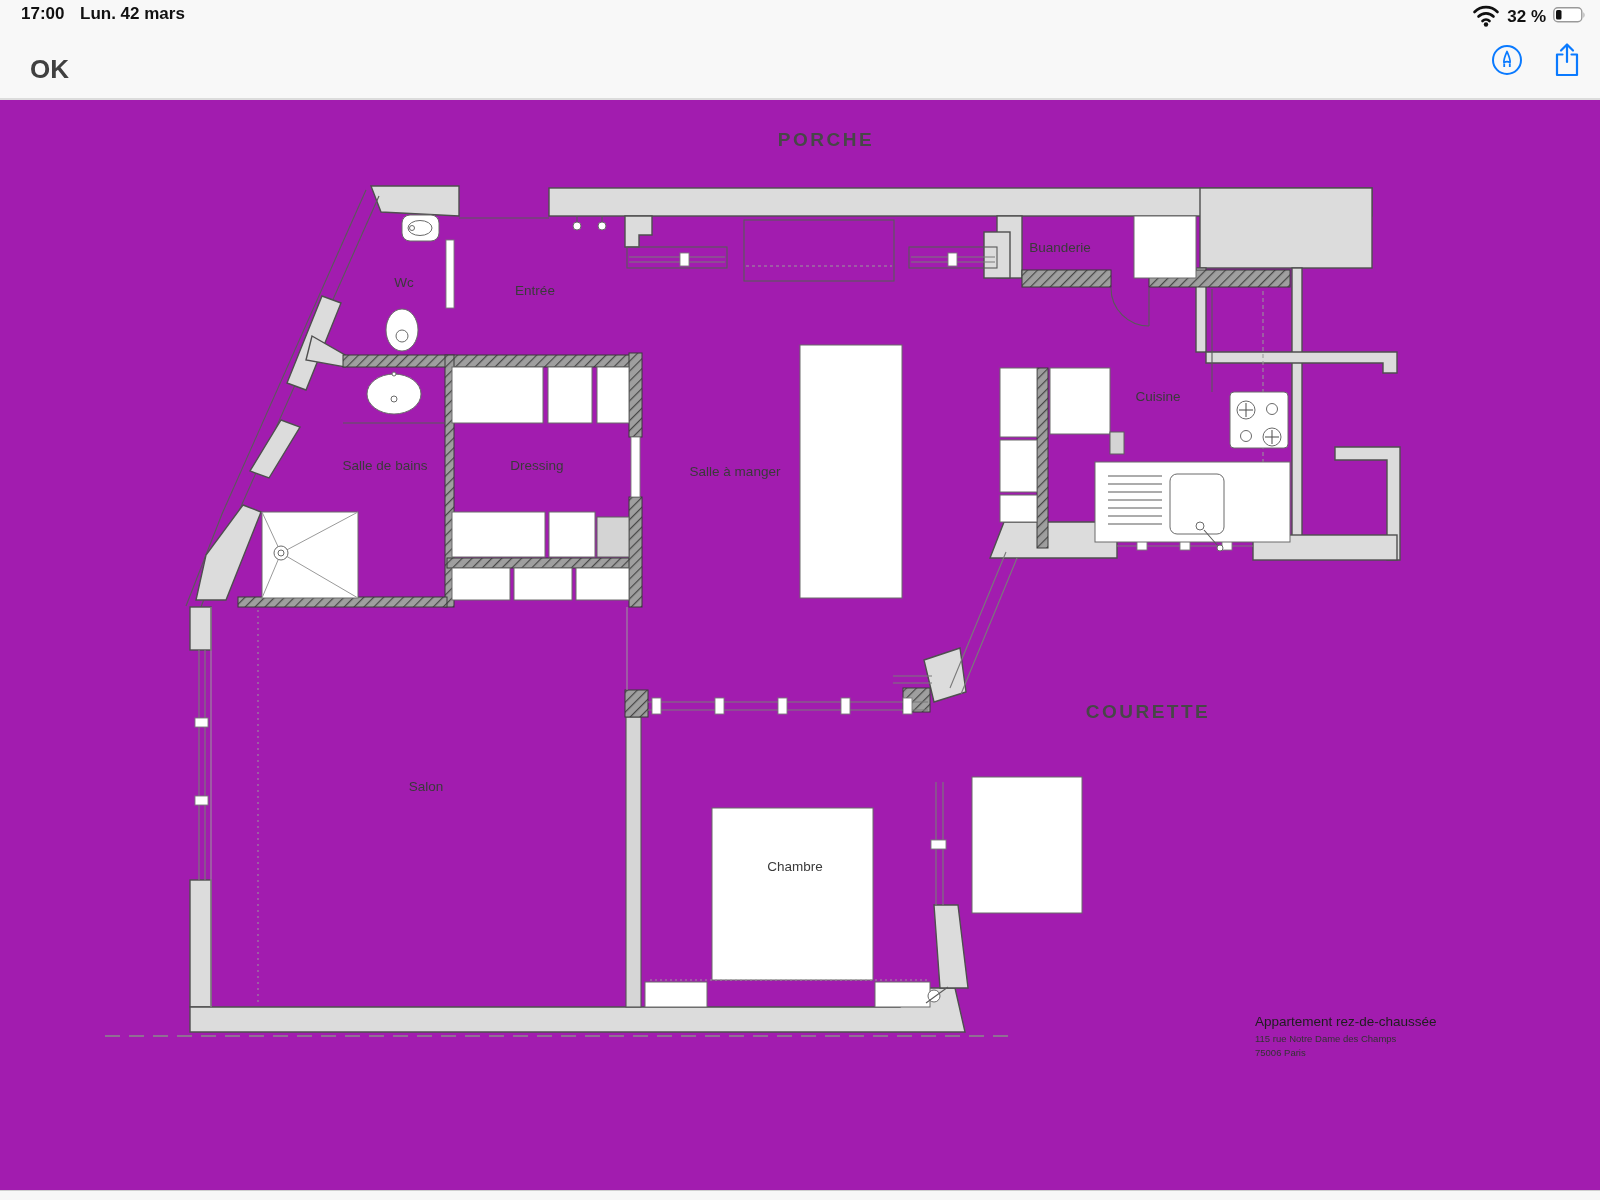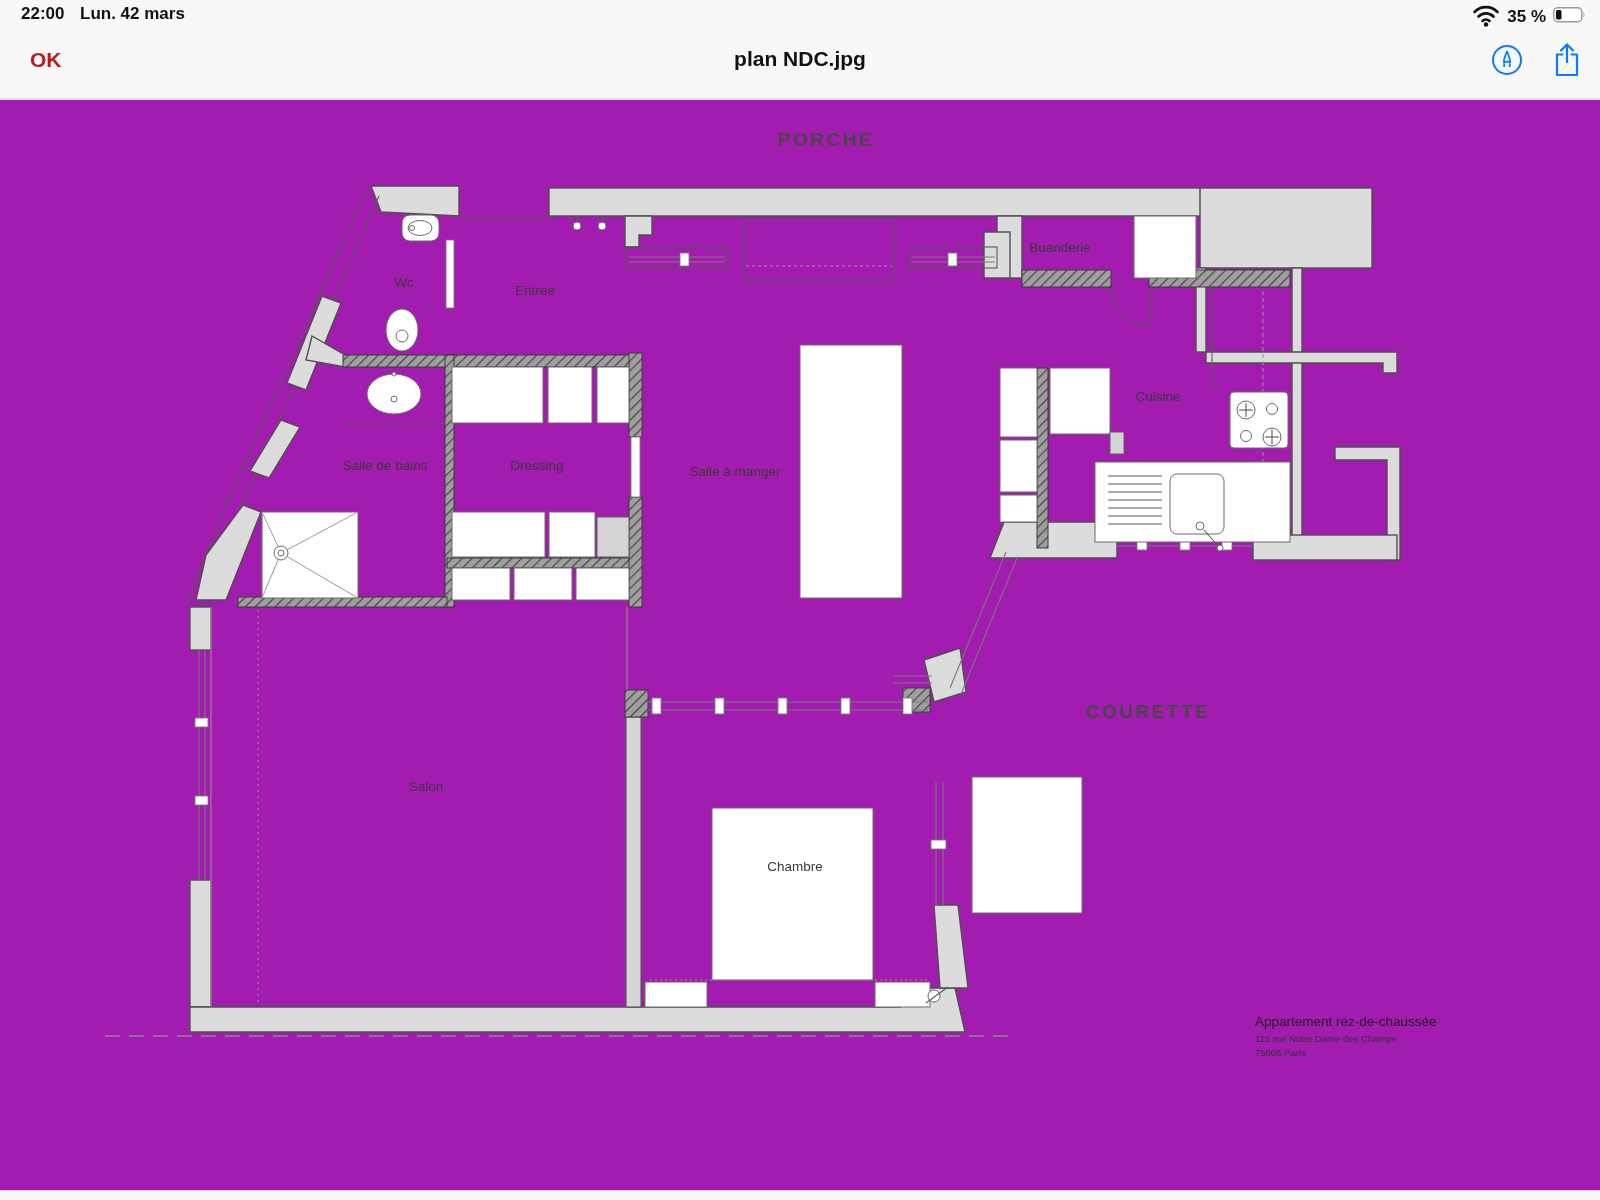--- a/index.html
+++ b/index.html
@@ -8,21 +8,21 @@
 
   
   .chrome{position:absolute;top:0;left:0;width:1600px;height:100px;background:#f8f8f8;
     border-bottom:2px solid #dcdcdc;box-sizing:border-box;}
   .statusbar{position:absolute;top:0;left:0;width:1600px;height:30px;}
   .st-time{position:absolute;left:21px;top:4px;font-size:17px;font-weight:700;color:#111;}
   .st-date{position:absolute;left:80px;top:4px;font-size:17px;font-weight:600;color:#111;}
   .st-right{position:absolute;right:14px;top:2px;display:flex;align-items:center;gap:7px;}
   .st-batt-label{font-size:17px;font-weight:600;color:#111;}
   .navbar{position:absolute;top:30px;left:0;width:1600px;height:68px;}
-  .ok-btn{position:absolute;left:30px;top:18px;font-size:21px;font-weight:700;color:#b91c1c;cursor:pointer;}
+  .ok-btn{position:absolute;left:30px;top:24px;font-size:26px;font-weight:700;color:#404040;cursor:pointer;}
   .nav-title{position:absolute;left:0;top:17px;width:1600px;text-align:center;font-size:21px;font-weight:700;color:#111;}
   .nav-icons{position:absolute;right:18px;top:12px;display:flex;gap:28px;align-items:center;}
   .nav-icons svg{display:block;cursor:pointer;}
 
   
   .plan-area{position:absolute;top:100px;left:0;width:1600px;height:1092px;background:#a21caf;}
   .plan-area svg{display:block;}
 
   svg .wl{fill:#dcdcdc;stroke:#4f4f4f;stroke-width:1.4;}
   svg .wl2{fill:#d6d6d6;stroke:#555;stroke-width:1.1;}
@@ -41,43 +41,42 @@
 
   .bottom-strip{position:absolute;left:0;bottom:0;width:1600px;height:9px;background:#f7f7f7;border-top:1px solid #cfcfcf;}
 </style>
 </head>
 <body>
 
 <div class="screen">
 
   <div class="chrome">
     <div class="statusbar">
-      <span class="st-time">22:00</span>
+      <span class="st-time">17:00</span>
       <span class="st-date">Lun. 42 mars</span>
       <div class="st-right">
         <span>
           <svg width="28" height="26" viewBox="0 0 28 26">
             <path d="M2.5 10 A 16 16 0 0 1 25.5 10" fill="none" stroke="#111" stroke-width="2.6" stroke-linecap="round"></path>
             <path d="M6.5 14.5 A 10.5 10.5 0 0 1 21.5 14.5" fill="none" stroke="#111" stroke-width="2.6" stroke-linecap="round"></path>
             <path d="M10.5 19 A 5 5 0 0 1 17.5 19" fill="none" stroke="#111" stroke-width="2.6" stroke-linecap="round"></path>
             <circle cx="14" cy="22.5" r="2.2" fill="#111"></circle>
           </svg>
         </span>
-        <span class="st-batt-label">35 %</span>
+        <span class="st-batt-label">32 %</span>
         <span>
           <svg width="33" height="16" viewBox="0 0 33 16">
             <rect x="0.8" y="0.8" width="28" height="14" rx="4" fill="#fff" stroke="#9a9a9a" stroke-width="1.4"></rect>
             <rect x="3" y="3" width="5.5" height="9.6" rx="1.6" fill="#111"></rect>
             <path d="M30.5 5 Q 32.5 8 30.5 11 Z" fill="#9a9a9a"></path>
           </svg>
         </span>
       </div>
     </div>
     <div class="navbar">
-      <span class="nav-title">plan NDC.jpg</span>
       <span class="ok-btn">OK</span>
       <div class="nav-icons">
         <span>
           <svg width="34" height="34" viewBox="0 0 34 34">
             <circle cx="17" cy="17" r="14" fill="none" stroke="#0a7aff" stroke-width="2"></circle>
             <path d="M17 8.5 C 18.8 12.5 20.6 16.5 20 19.5 C 18 18.4 16 18.4 14 19.5 C 13.4 16.5 15.2 12.5 17 8.5 Z" fill="none" stroke="#0a7aff" stroke-width="1.8" stroke-linejoin="round"></path>
             <line x1="14.2" y1="20.5" x2="14.2" y2="24" stroke="#0a7aff" stroke-width="1.8"></line>
             <line x1="19.8" y1="20.5" x2="19.8" y2="24" stroke="#0a7aff" stroke-width="1.8"></line>
           </svg>
         </span>

